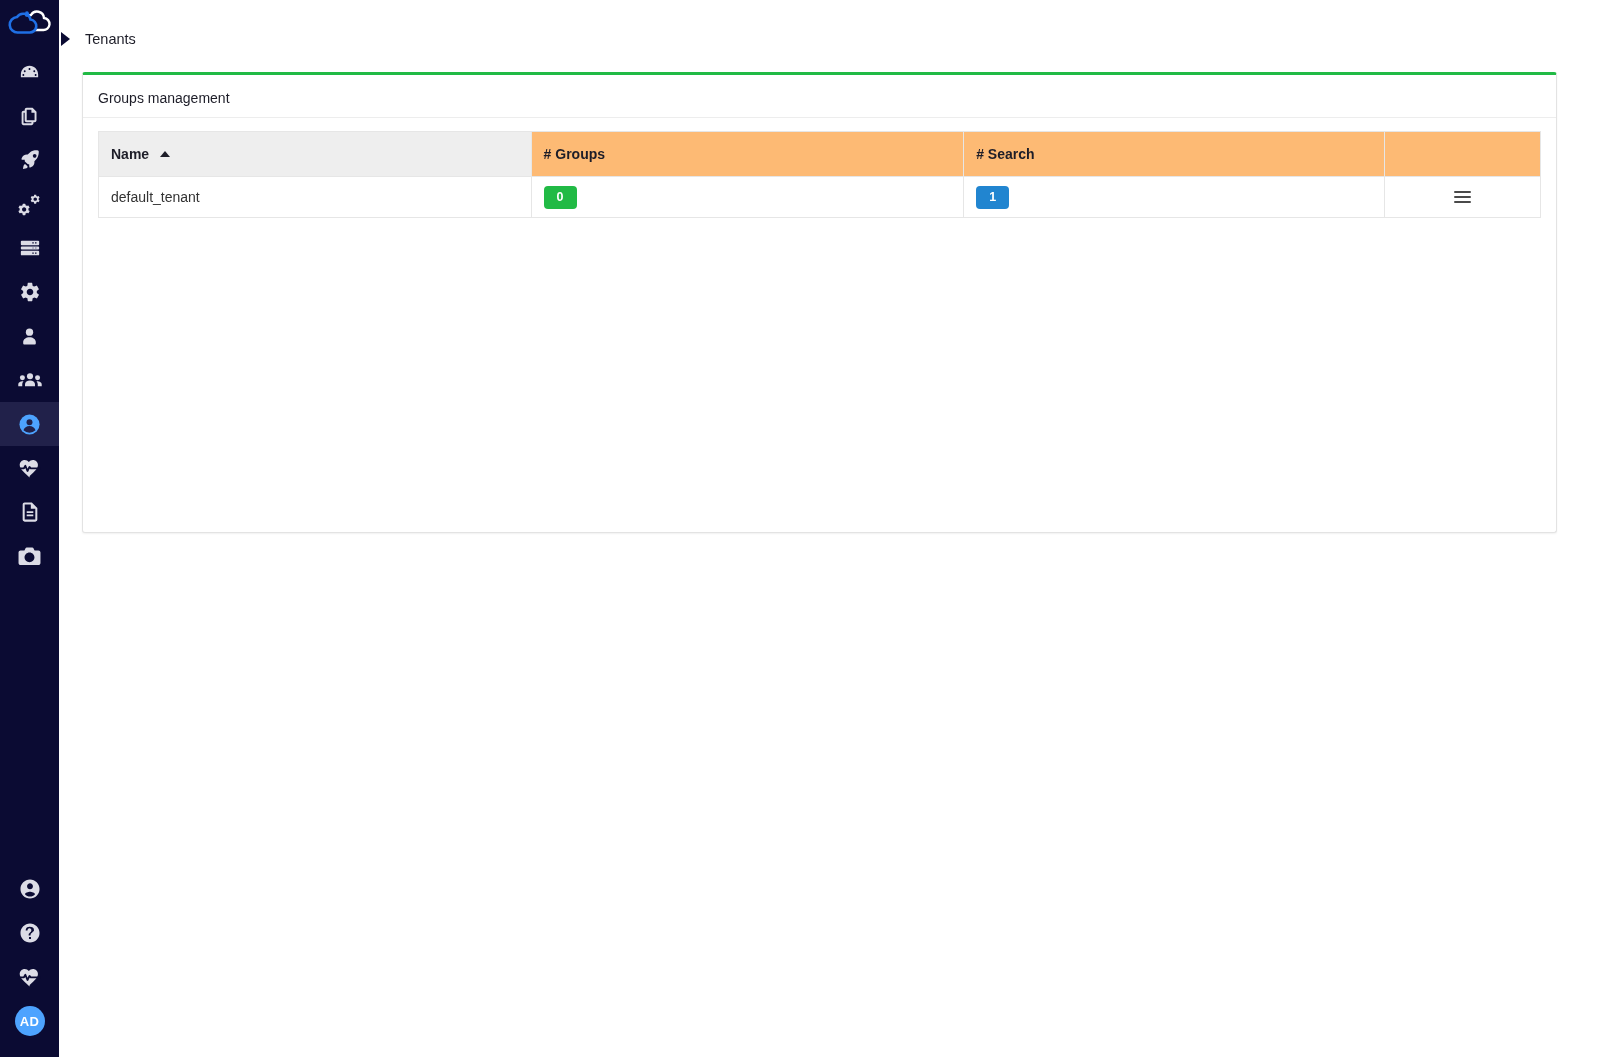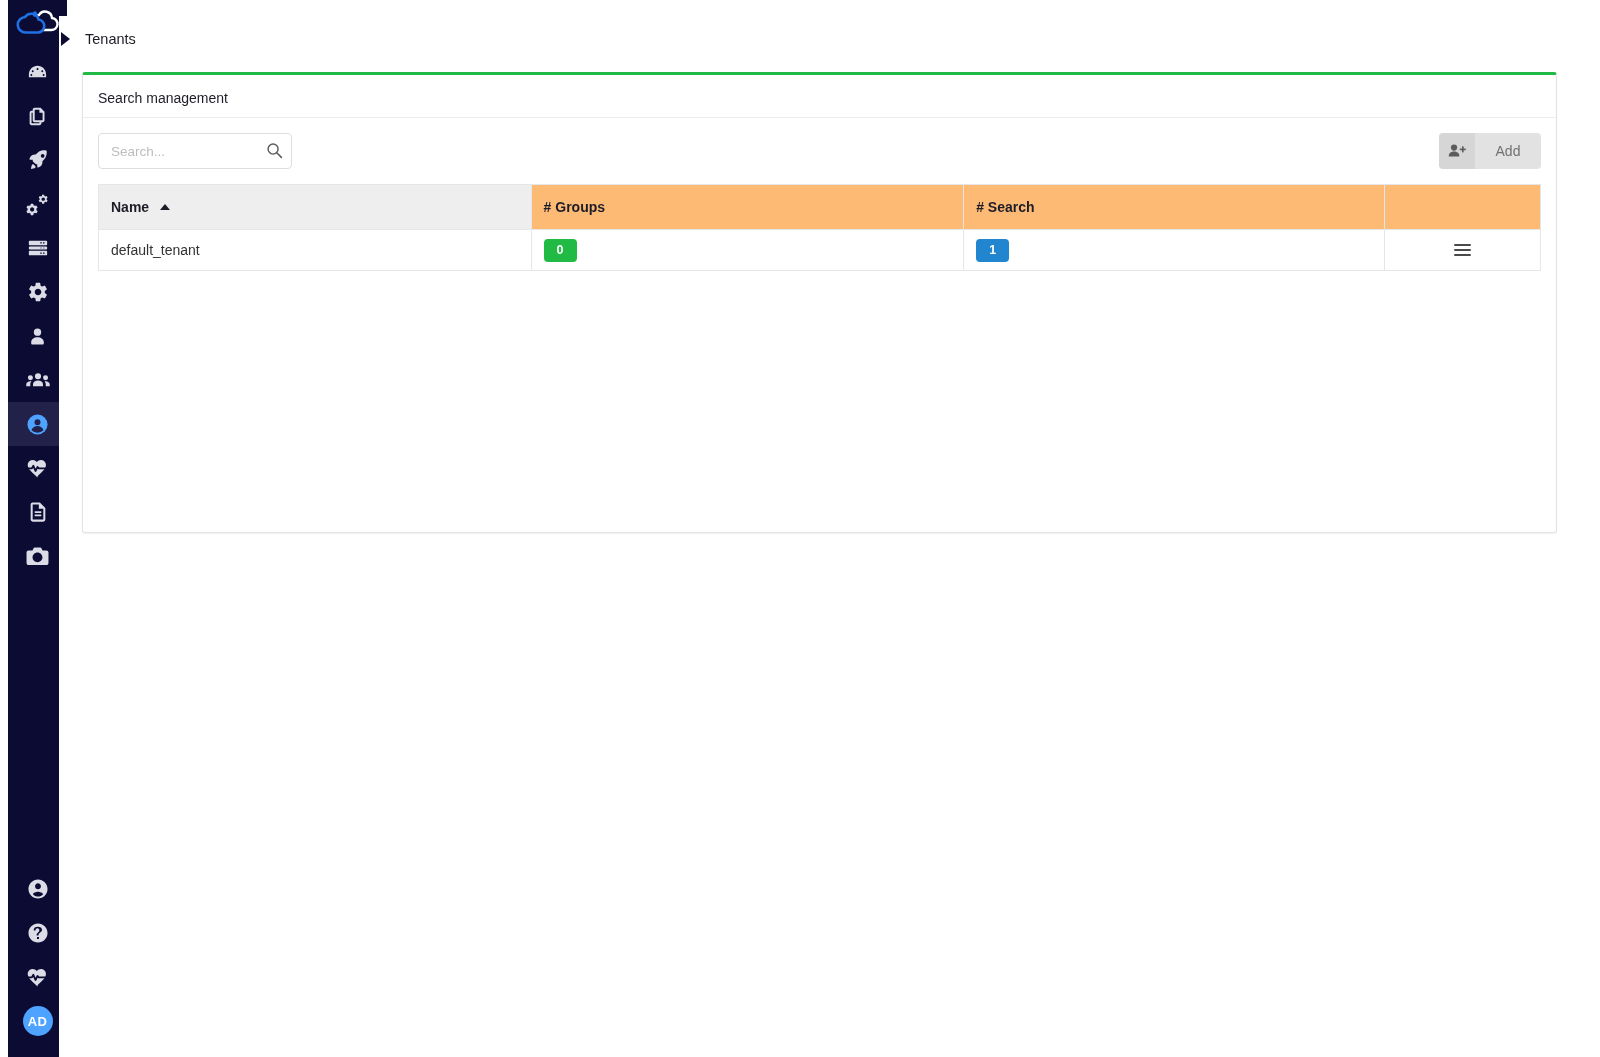--- a/index.html
+++ b/index.html
@@ -6,21 +6,21 @@
   html, body {
     margin: 0; padding: 0;
     width: 1600px; height: 1057px;
     background: #ffffff;
     font-family: "Liberation Sans", sans-serif;
     overflow: hidden;
   }
 
   
   .sidebar {
-    position: absolute; left: 8px; top: 0;
+    position: absolute; left: 0; top: 0;
     width: 59px; height: 1057px;
     background: #0b0b33;
     display: flex; flex-direction: column; align-items: center;
   }
   .logo-box {
     width: 59px; height: 46px;
     display: flex; align-items: center; justify-content: center;
     background: #0b0b33;
     flex: 0 0 auto;
   }
@@ -318,47 +318,24 @@
 <div class="topbar">
   <div class="breadcrumb">
     <div class="bc-arrow"></div>
     <span class="bc-text">Tenants</span>
   </div>
 </div>
 
 <div class="page">
   <div class="card">
 
-    <div class="card-title">Search management</div>
+    <div class="card-title">Groups management</div>
 
     <div class="card-body">
 
-      <div class="toolbar">
-
-        <div class="search-wrap">
-          <input class="search-input" type="text" placeholder="Search..." style="">
-          <svg class="search-icon" viewBox="0 0 18 18">
-            <circle cx="7.5" cy="7.5" r="5.3" fill="none" stroke="#5a5a5a" stroke-width="1.5"></circle>
-            <line x1="11.4" y1="11.4" x2="16.3" y2="16.3" stroke="#5a5a5a" stroke-width="1.6" stroke-linecap="round"></line>
-          </svg>
-        </div>
-
-        <div class="add-group">
-          <button class="add-icon-btn">
-            <svg width="19" height="16" viewBox="0 0 22 18">
-              <circle cx="7" cy="5" r="3.6" fill="#5c5c5c"></circle>
-              <path d="M7 9.6c-3.3 0-6 1.9-6 4.3v1.6h12v-1.6c0-2.4-2.7-4.3-6-4.3z" fill="#5c5c5c"></path>
-              <rect x="16.2" y="3.6" width="1.9" height="7" fill="#5c5c5c"></rect>
-              <rect x="13.6" y="6.2" width="7" height="1.9" fill="#5c5c5c"></rect>
-            </svg>
-          </button>
-          <button class="add-label-btn">Add</button>
-        </div>
-
-      </div>
 
       <table class="grid">
         <colgroup>
           <col style="width:30%">
           <col style="width:30%">
           <col style="width:29.2%">
           <col style="width:10.8%">
         </colgroup>
         <thead>
           <tr>

